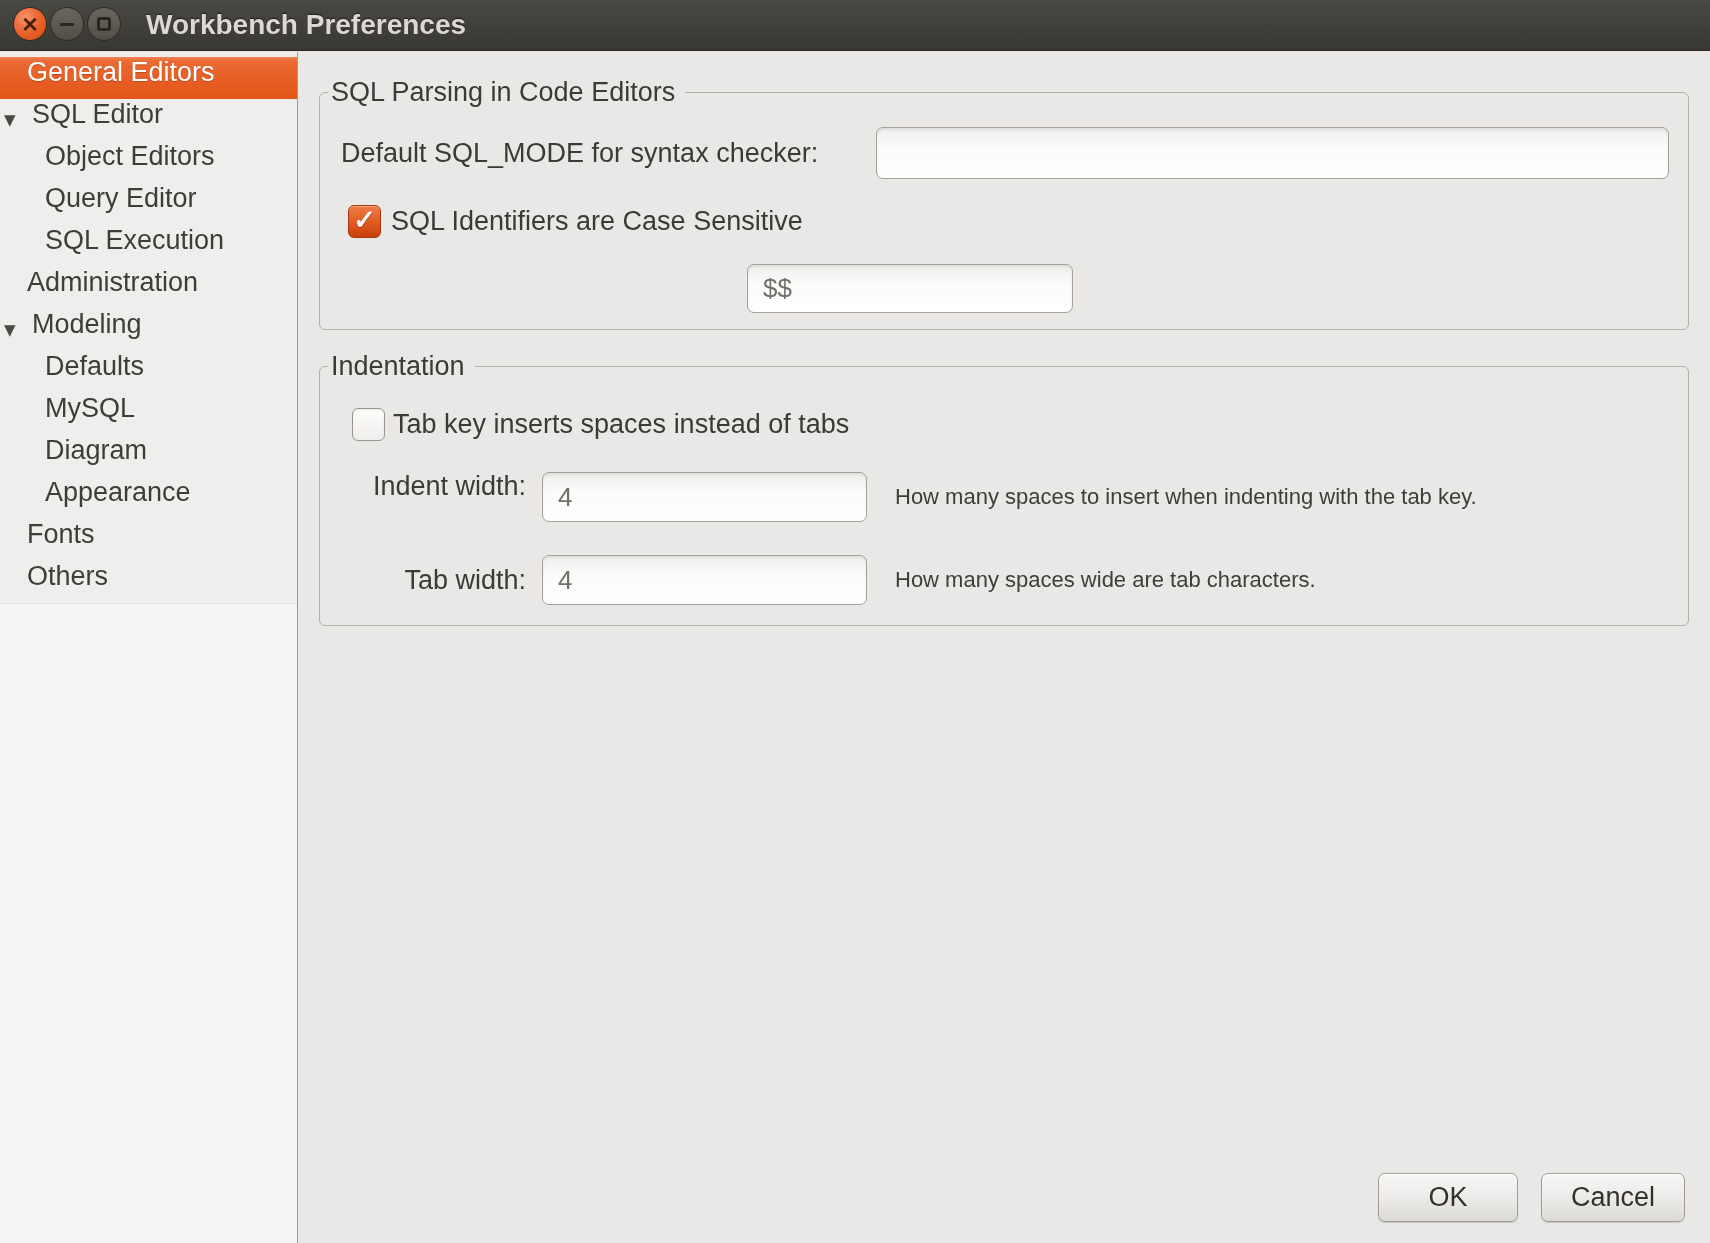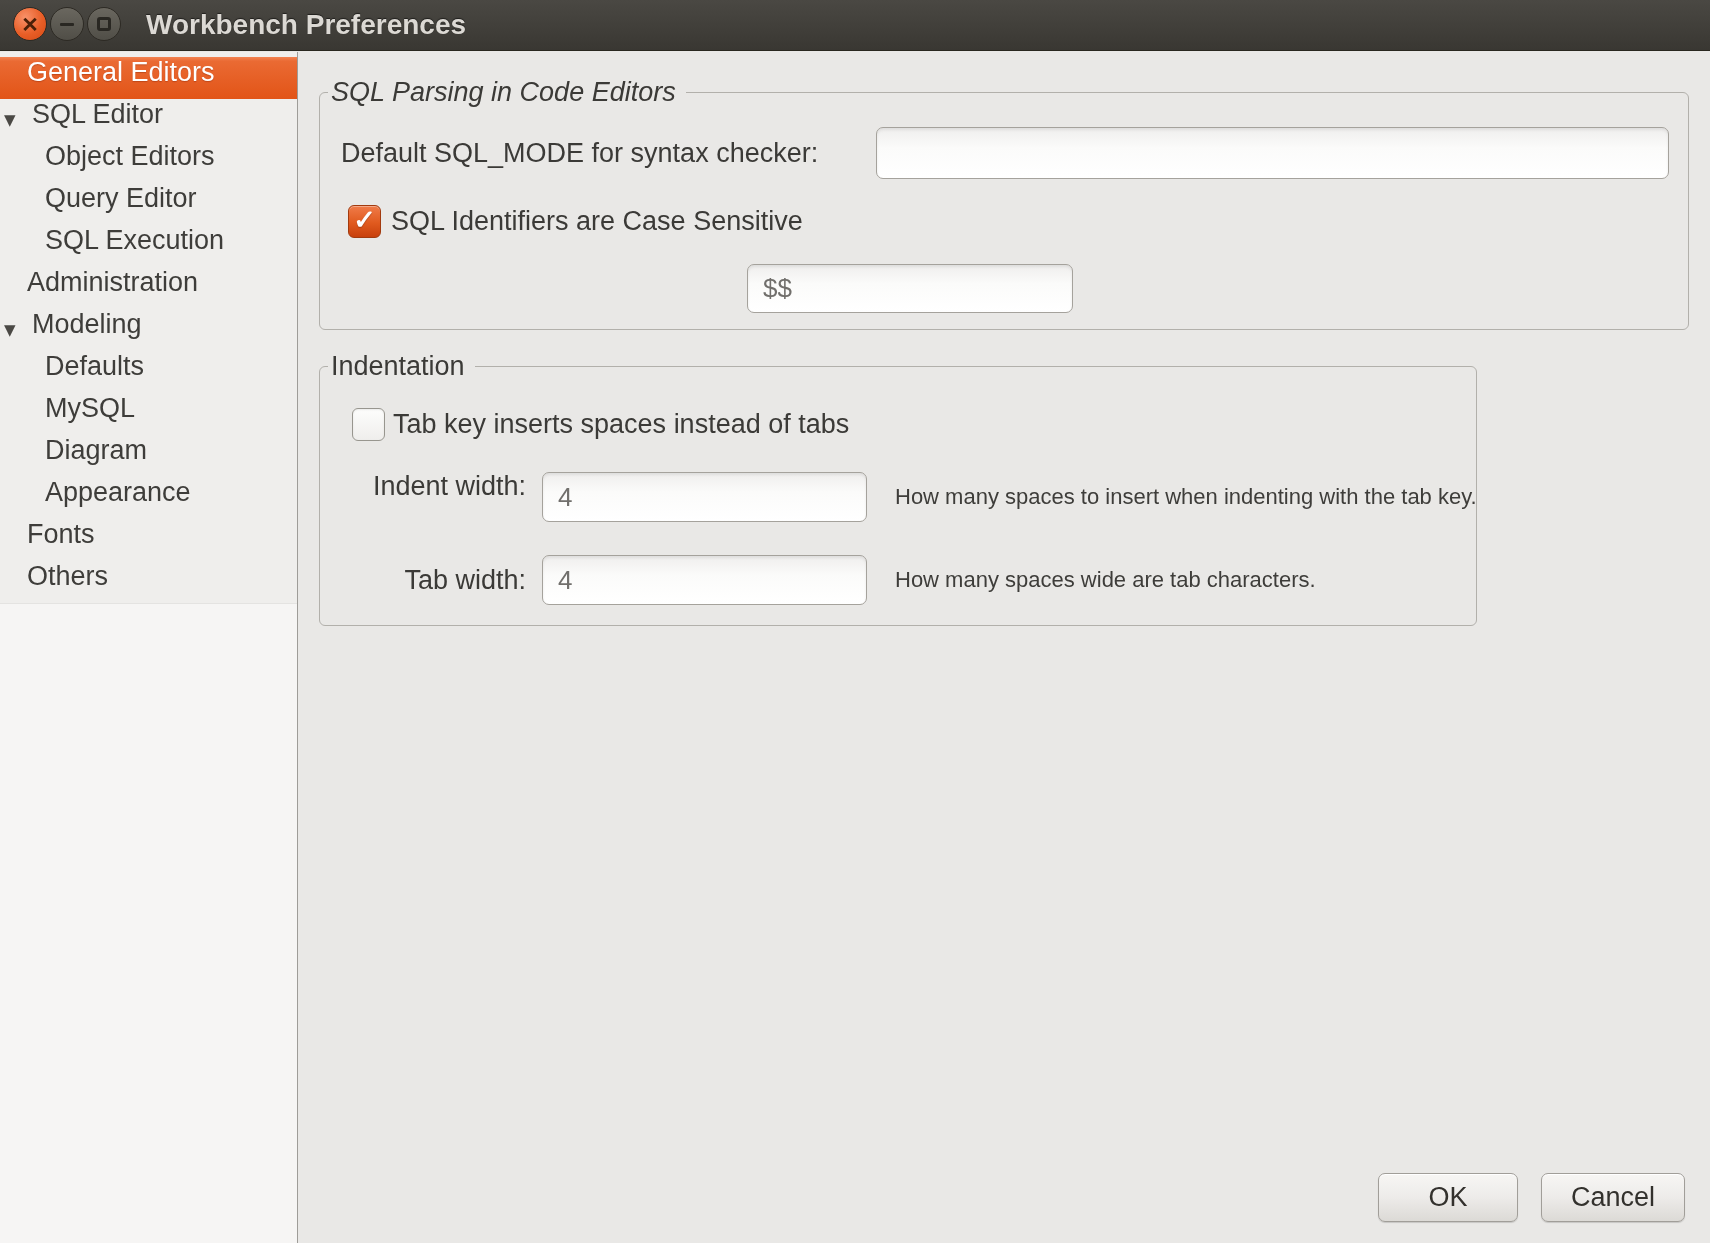--- a/index.html
+++ b/index.html
@@ -36,22 +36,22 @@
   .side-item.selected{background:linear-gradient(180deg,#F28352 0%,#EA6A33 10%,#E25417 100%);color:#FFFFFF;
                       text-shadow:0 1px 1px rgba(120,30,0,.35);}
   .expander{position:absolute;left:4px;top:50%;transform:translateY(-54%);
             font-size:23px;color:#4B4945;line-height:1;}
 
   
   .content{position:absolute;left:299px;top:51px;width:1411px;height:1192px;}
   .group{position:absolute;border:1px solid #B2B0AB;border-radius:6px;}
   .group-legend{position:absolute;top:-19px;left:8px;background:#E9E8E6;
                 padding:0 10px 0 3px;font-size:27px;color:#3B3A37;line-height:36px;white-space:nowrap;}
-  #group-sql{left:20px;top:41px;width:1370px;height:238px;font-style:italic;}
-  #group-indent{left:20px;top:315px;width:1158px;height:260px;}
+  #group-sql{left:20px;top:41px;width:1370px;height:238px;}
+  #group-indent{left:20px;top:315px;width:1370px;height:260px;}
 
   .field-label{position:absolute;font-size:27px;color:#3B3A37;white-space:nowrap;transform:translateY(-50%);}
   .help-text{position:absolute;font-size:22px;color:#3E3D3A;white-space:nowrap;transform:translateY(-50%);margin-left:6px;}
 
   .entry{position:absolute;border:1px solid #A5A29C;border-radius:7px;
          background:linear-gradient(180deg,#EFEEED 0%,#FBFBFA 40%,#FFFFFF 100%);
          box-shadow:inset 0 2px 3px rgba(0,0,0,.07);
          font-family:"Liberation Sans",sans-serif;font-size:26px;color:#716F6C;padding:0 15px;outline:none;}
 
   .checkbox{position:absolute;width:33px;height:33px;border-radius:6px;cursor:default;}

